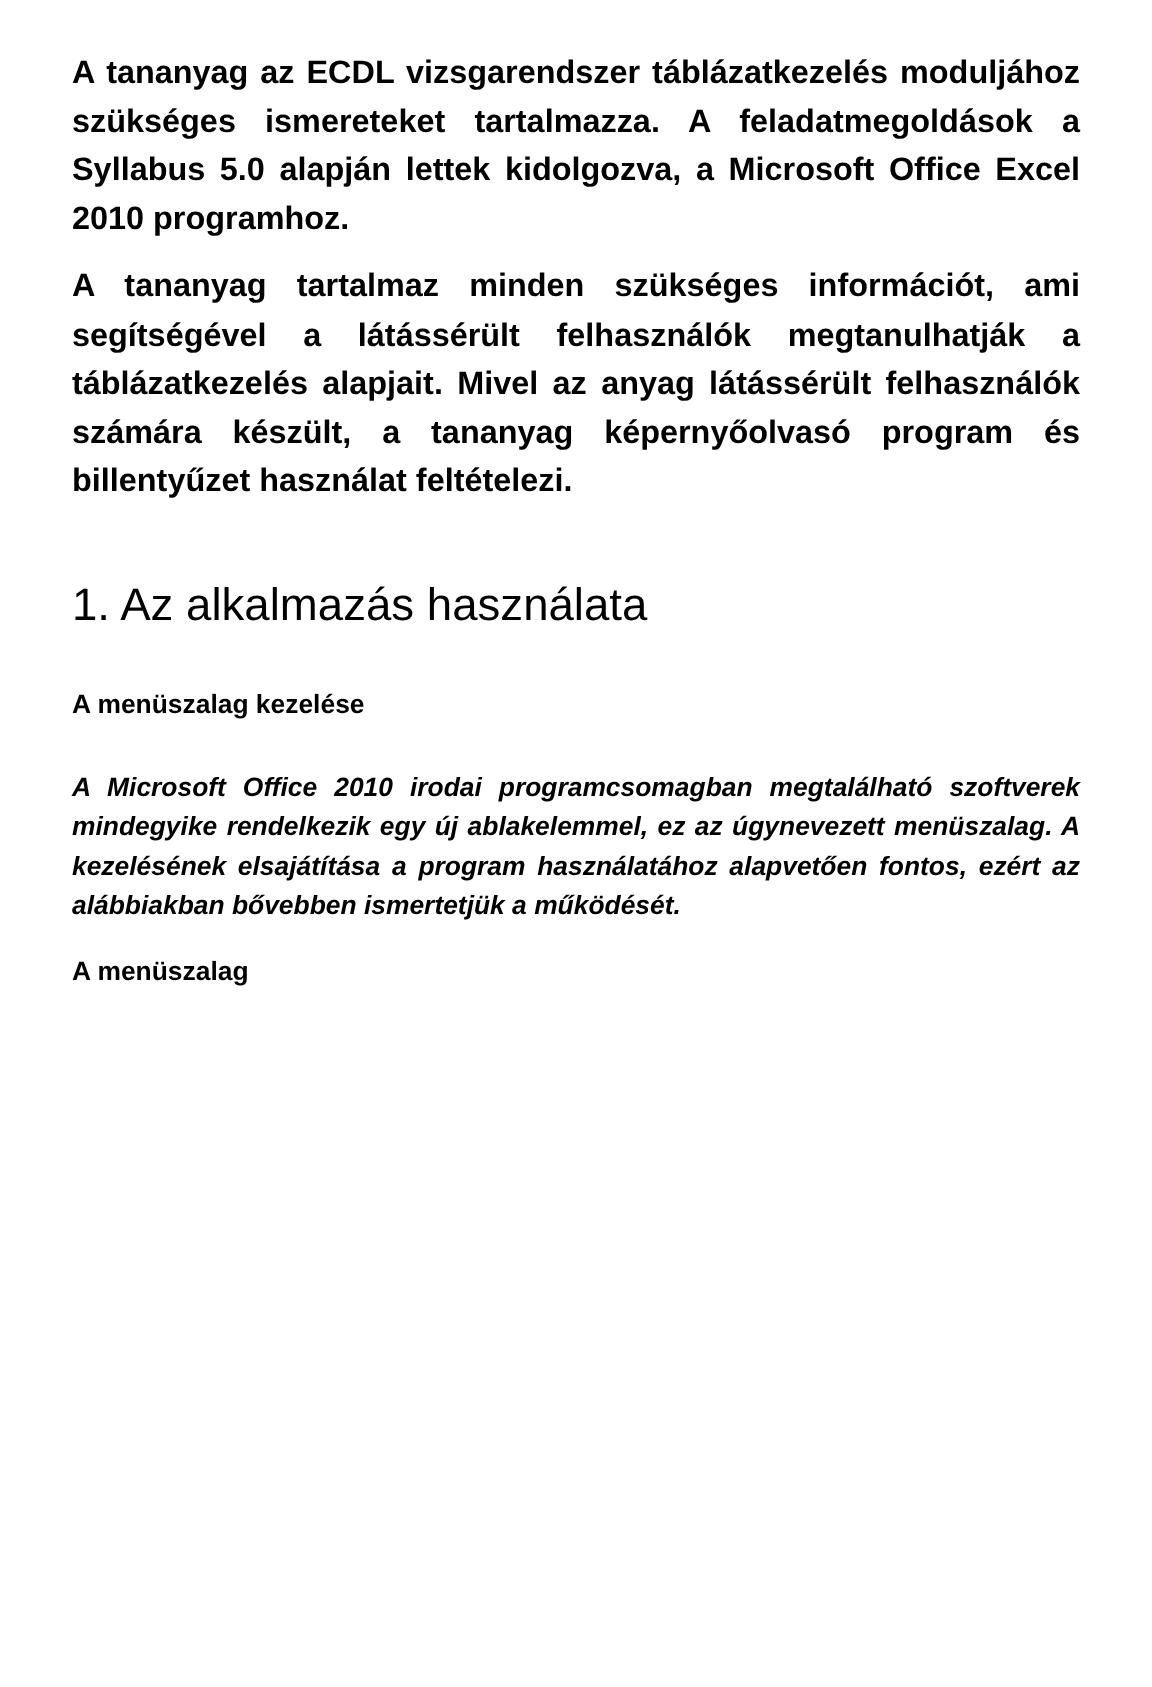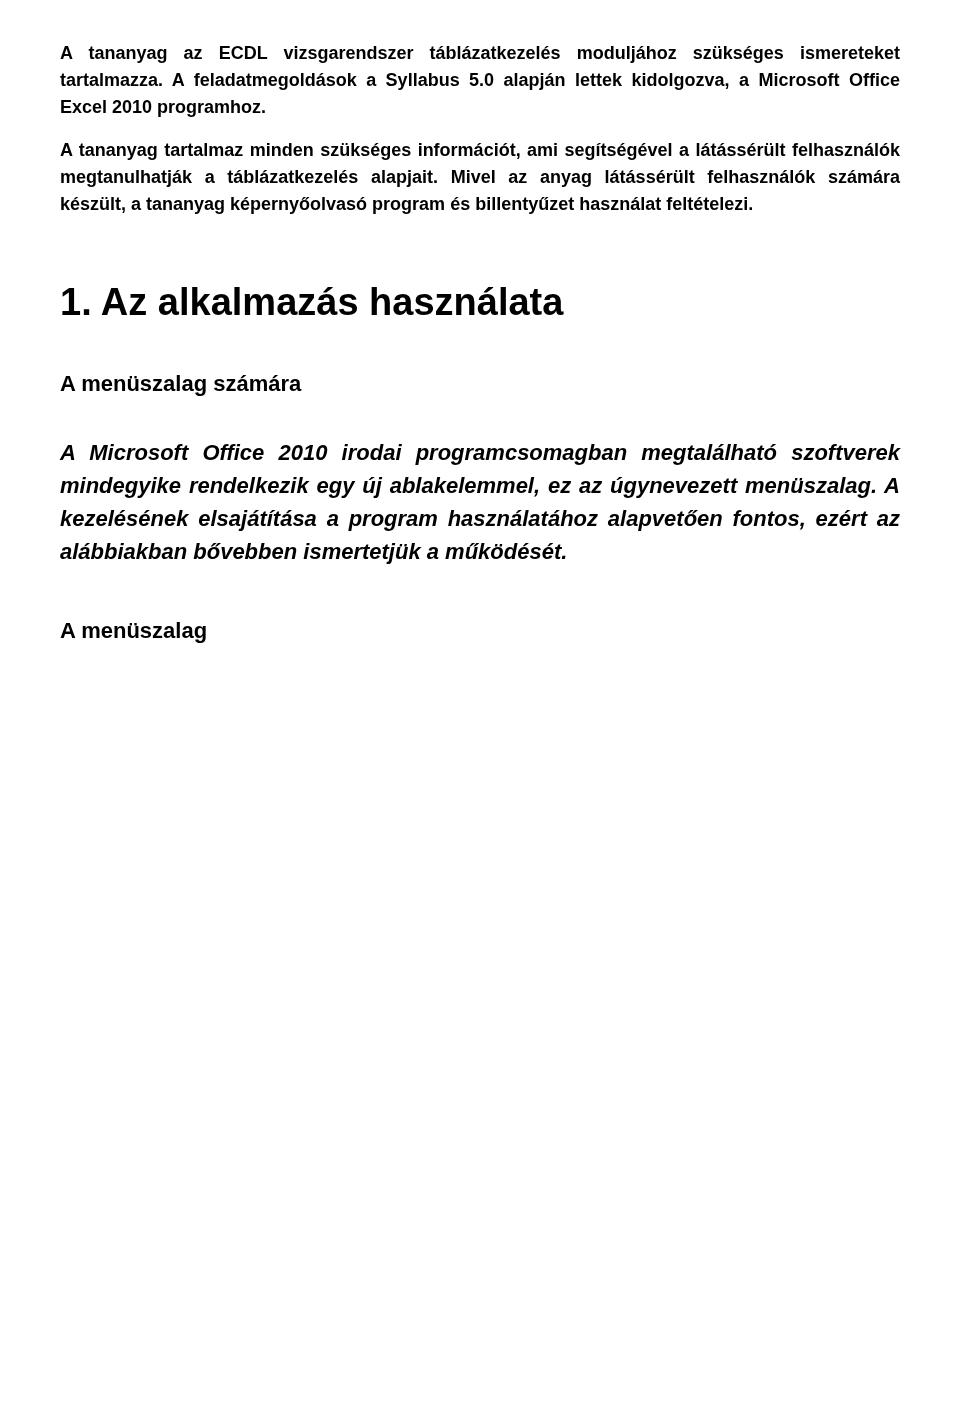--- a/index.html
+++ b/index.html
@@ -15,30 +15,30 @@
       min-height: 1406px;
       padding: 40px 60px;
       color: #000000;
     }
 
     .content-block {
       width: 100%;
     }
 
     .intro-paragraph {
-      font-size: 18px;
+      font-size: 27px;
       font-weight: bold;
       line-height: 1.5;
       text-align: justify;
       margin-bottom: 16px;
     }
 
     .section-heading {
       font-size: 38px;
-      font-weight: bold;
+      font-weight: normal;
       margin-top: 60px;
       margin-bottom: 40px;
       line-height: 1.3;
     }
 
     .subsection-label {
       font-size: 22px;
       font-weight: bold;
       margin-bottom: 36px;
       line-height: 1.5;
@@ -53,37 +53,37 @@
       font-style: italic;
     }
 
     .section-divider {
       margin-top: 50px;
     }
 
     .bottom-label {
       font-size: 22px;
       font-weight: bold;
-      margin-top: 50px;
+      margin-top: 26px;
     }
   </style>
 </head>
 <body>
 
 <div class="content-block">
 
   <p class="intro-paragraph">A tananyag az ECDL vizsgarendszer táblázatkezelés moduljához szükséges ismereteket tartalmazza. A feladatmegoldások a Syllabus 5.0 alapján lettek kidolgozva, a Microsoft Office Excel 2010 programhoz.</p>
 
   <p class="intro-paragraph">A tananyag tartalmaz minden szükséges információt, ami segítségével a látássérült felhasználók megtanulhatják a táblázatkezelés alapjait. Mivel az anyag látássérült felhasználók számára készült, a tananyag képernyőolvasó program és billentyűzet használat feltételezi.</p>
 
   <div class="section-divider">
 
     <h1 class="section-heading">1. Az alkalmazás használata</h1>
 
-    <p class="subsection-label">A menüszalag számára</p>
+    <p class="subsection-label">A menüszalag kezelése</p>
 
     <p class="body-paragraph">A Microsoft Office 2010 irodai programcsomagban megtalálható szoftverek mindegyike rendelkezik egy új ablakelemmel, ez az úgynevezett menüszalag. A kezelésének elsajátítása a program használatához alapvetően fontos, ezért az alábbiakban bővebben ismertetjük a működését.</p>
 
     <p class="bottom-label">A menüszalag</p>
 
   </div>
 
 </div>
 
 </body></html>

